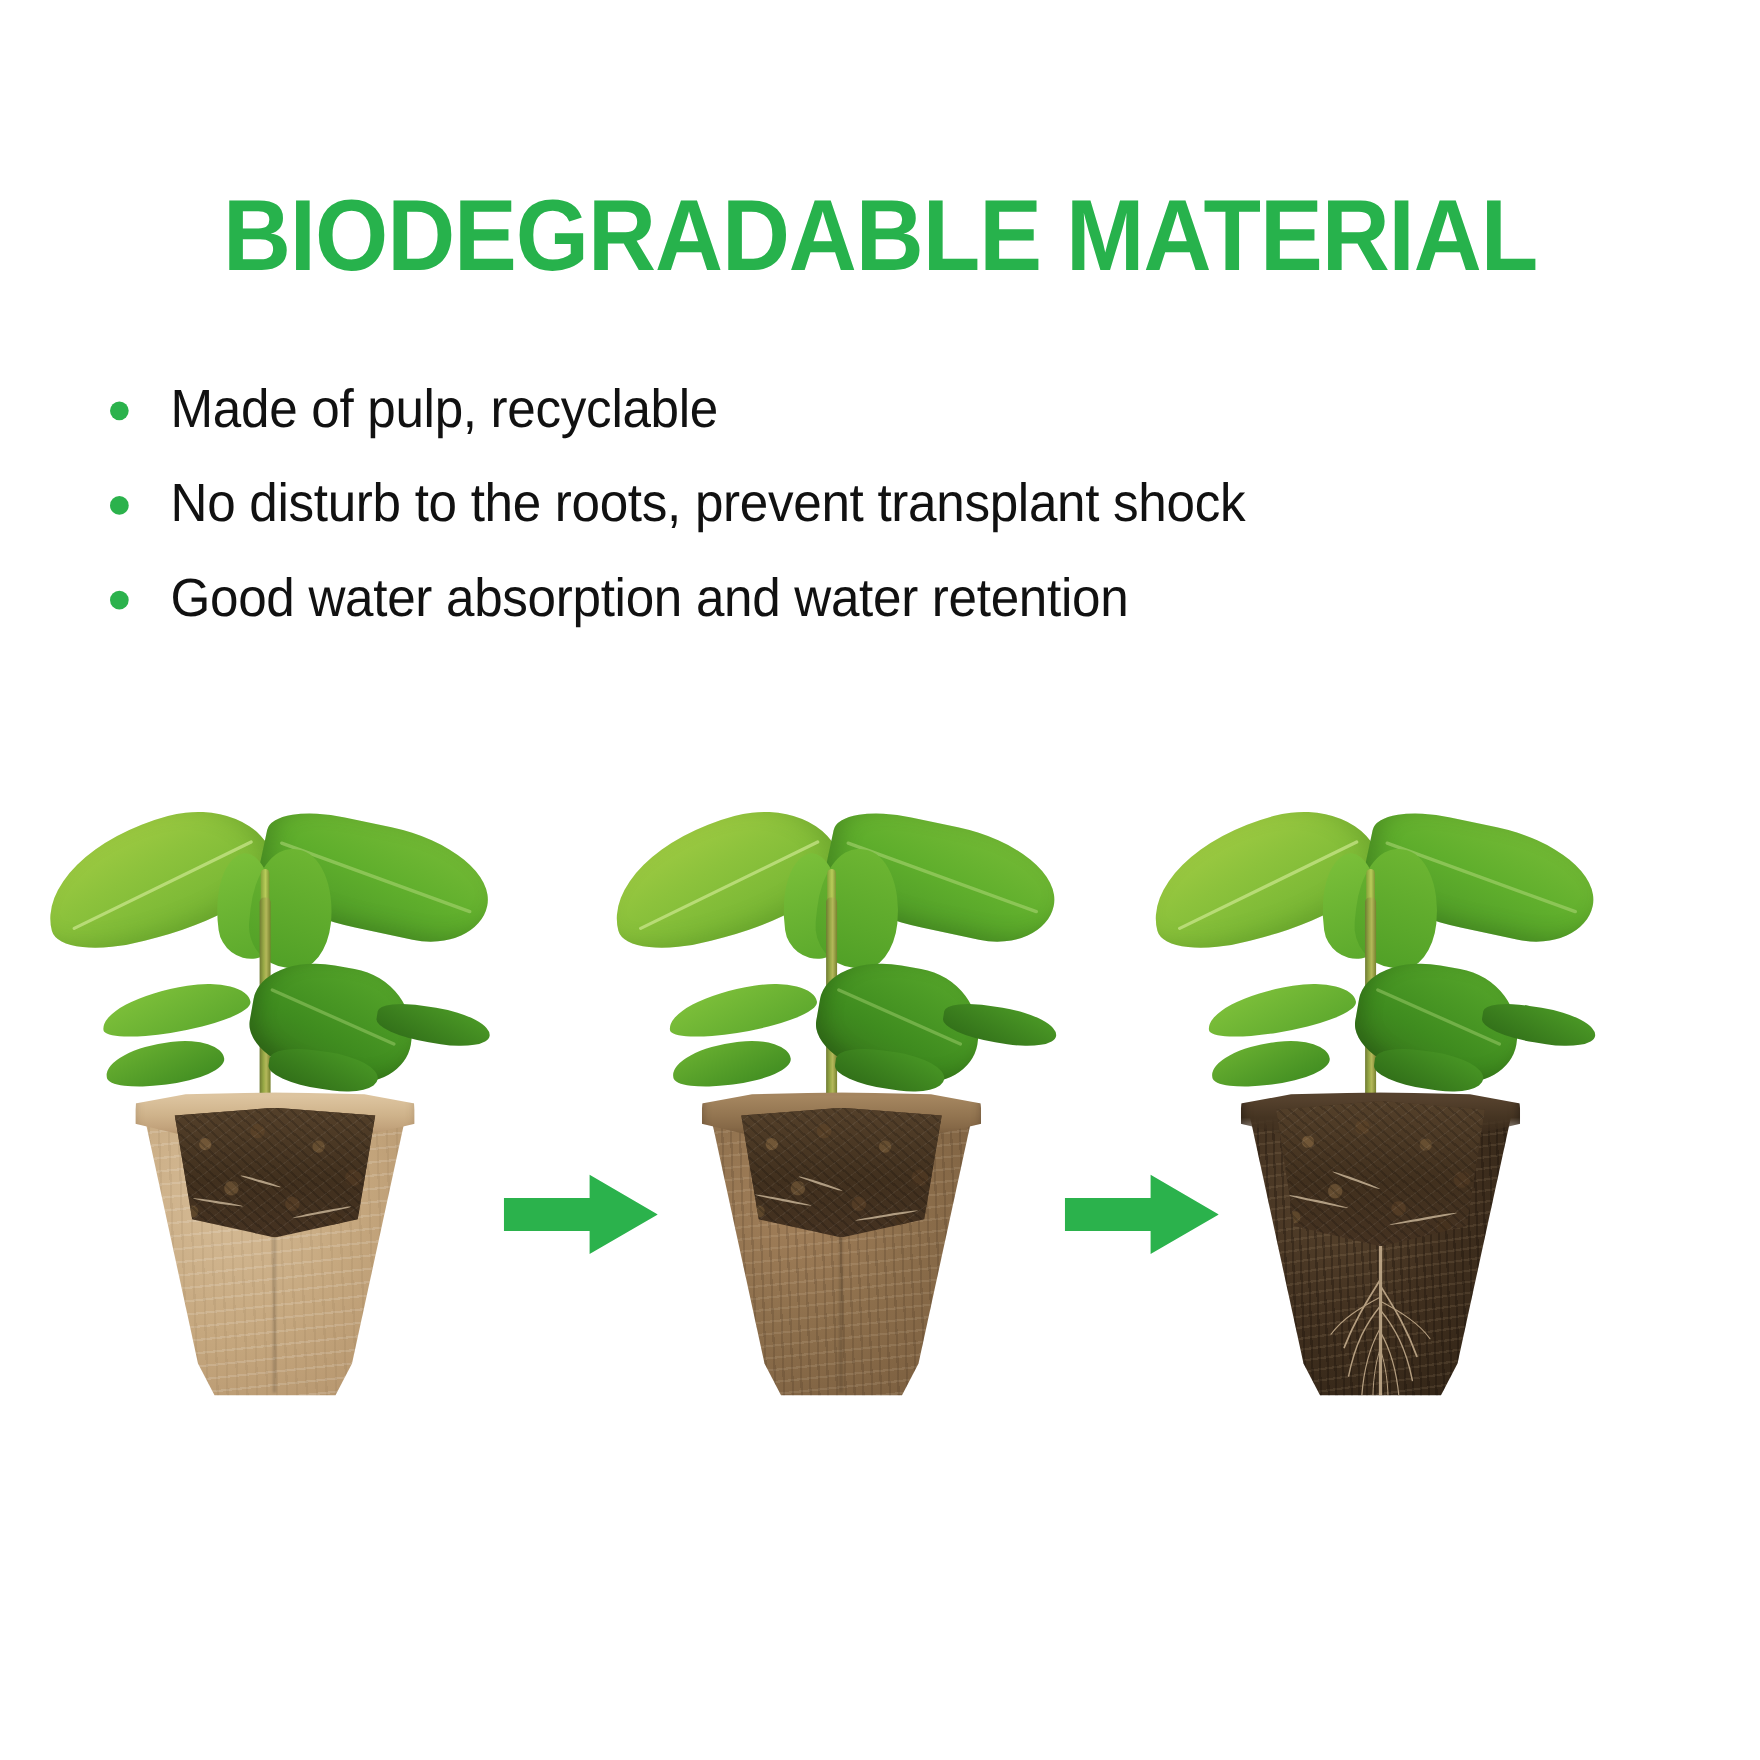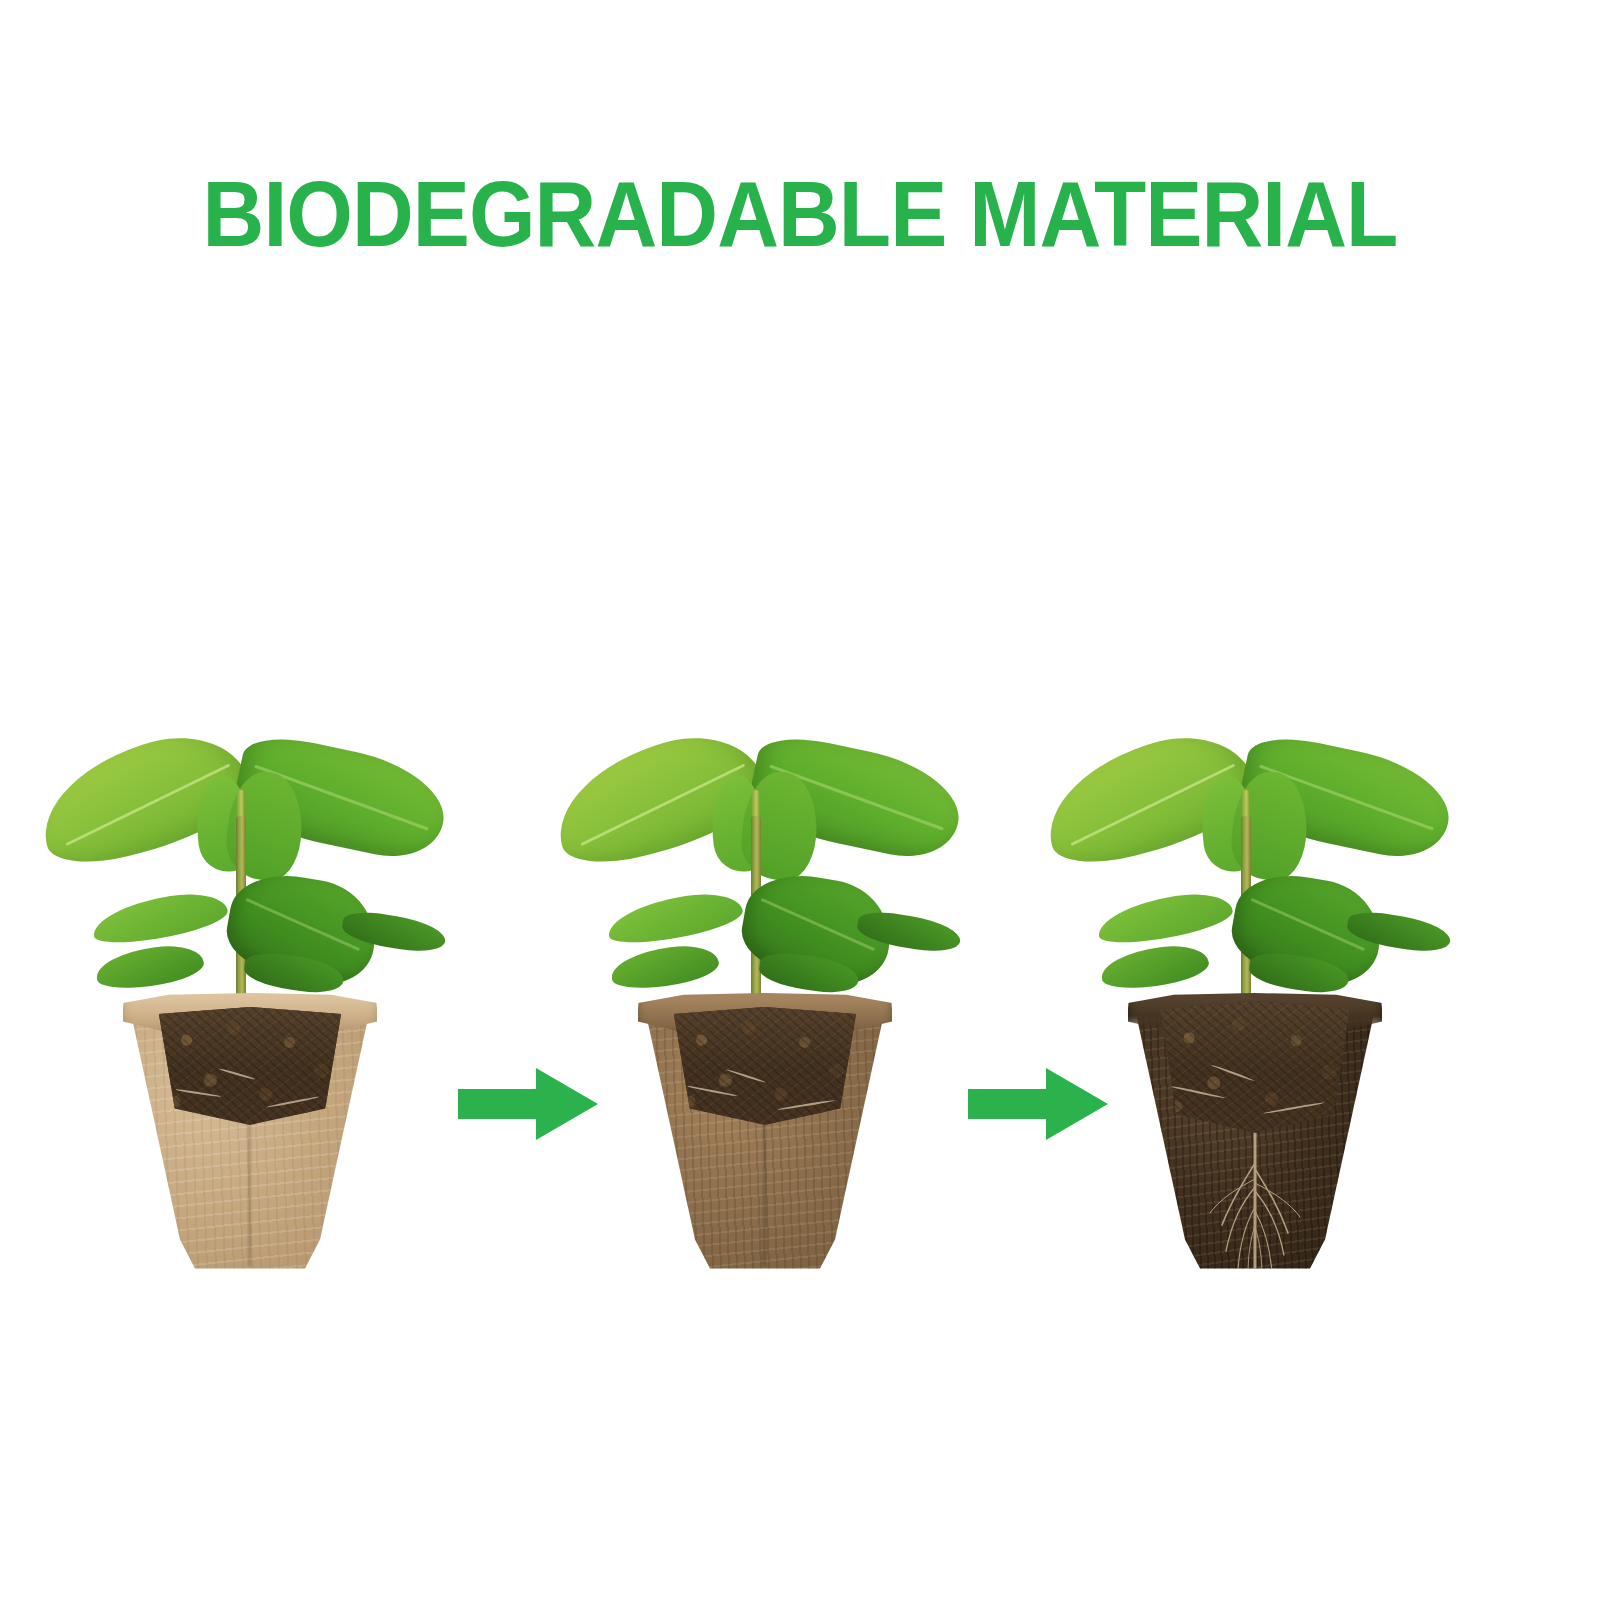--- a/index.html
+++ b/index.html
@@ -363,20 +363,38 @@
   .arrow-2 { left: 968px; }
   .arrow svg { display: block; width: 100%; height: 100%; }
 </style>
 </head>
 <body>
 
 <div id="page">
 
   <div class="title" style="color: rgb(39, 178, 76);">BIODEGRADABLE MATERIAL</div>
 
+  <div class="bullets">
+
+    <div class="bullet-row">
+      <span class="bullet-dot" style="background: rgb(43, 178, 76);"></span>
+      <span class="bullet-text" style="color: rgb(17, 17, 17);">Made of pulp, recyclable</span>
+    </div>
+
+    <div class="bullet-row">
+      <span class="bullet-dot" style="background: rgb(43, 178, 76);"></span>
+      <span class="bullet-text" style="color: rgb(17, 17, 17);">No disturb to the roots, prevent transplant shock</span>
+    </div>
+
+    <div class="bullet-row">
+      <span class="bullet-dot" style="background: rgb(43, 178, 76);"></span>
+      <span class="bullet-text" style="color: rgb(17, 17, 17);">Good water absorption and water retention</span>
+    </div>
+
+  </div>
 
   <div class="stage stage-1">
     <div class="plant">
       <div class="leaf leaf-ul">
           <i class="midrib"></i>
         </div>
       <div class="leaf leaf-ur">
           <i class="midrib"></i>
         </div>
       <div class="petiole-l"></div>

